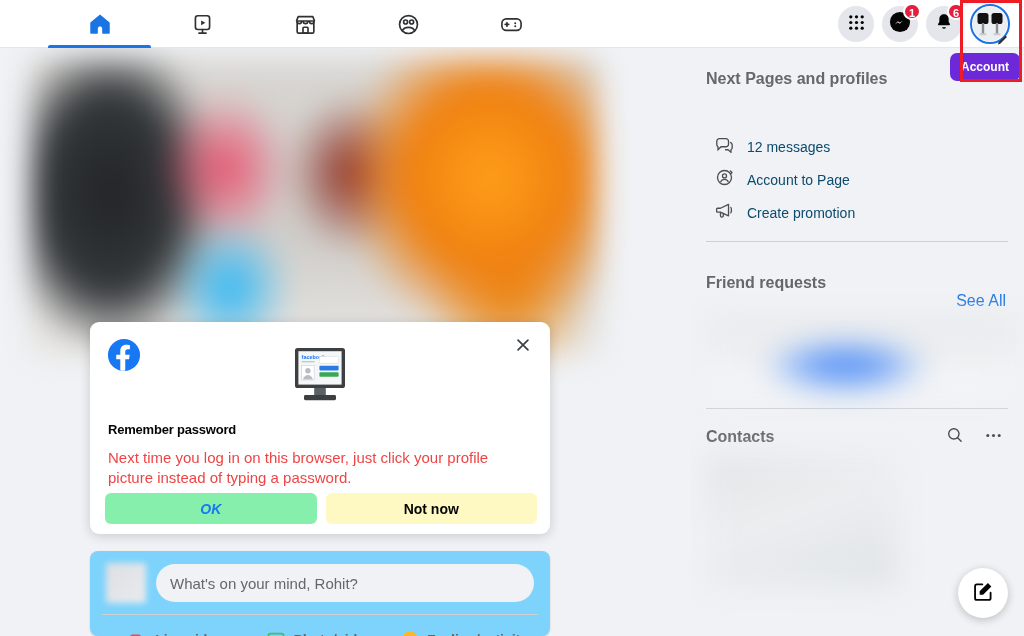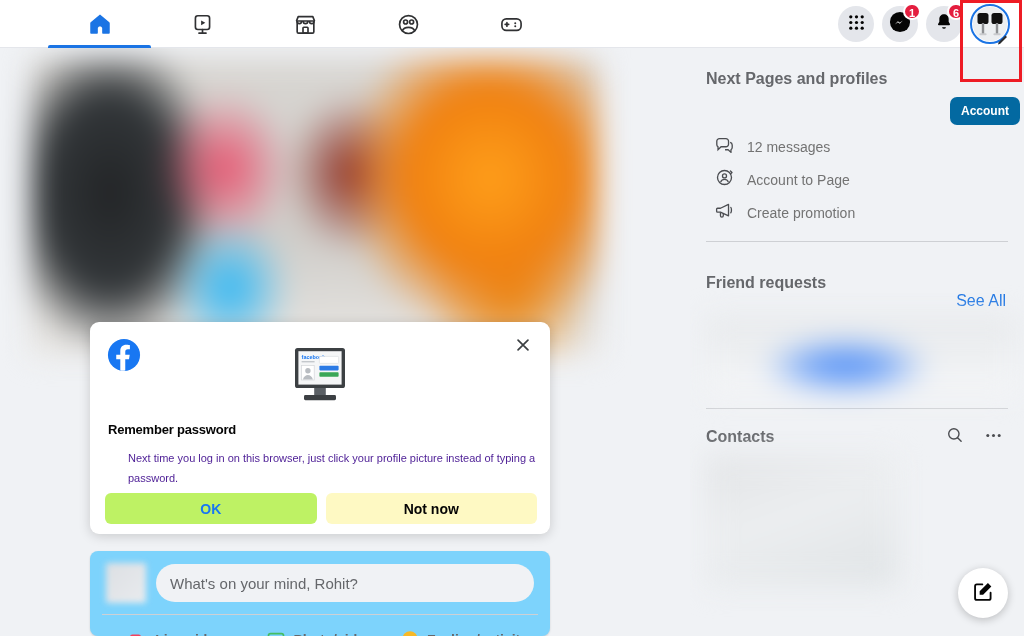--- a/index.html
+++ b/index.html
@@ -137,29 +137,28 @@
     border: 3px solid #ee1c25;
     z-index: 70;
     pointer-events: none;
   }
 
   
   .tooltip {
     position: absolute;
     left: 950px;
     top: 53px;
-    background: #0369a1;
+    background: #6d28d9;
     color: #fff;
     font-size: 12px;
     font-weight: bold;
     padding: 7px 11px;
     border-radius: 7px;
     z-index: 65;
     white-space: nowrap;
-    margin-top: 44px;
   }
 
   
   .feed {
     position: absolute;
     left: 0;
     top: 48px;
     width: 690px;
     height: 588px;
     overflow: hidden;
@@ -291,24 +290,23 @@
     font-size: 13px;
     font-weight: bold;
     color: #050505;
     letter-spacing: -0.2px;
   }
   .dlg-body {
     position: absolute;
     left: 18px;
     top: 126px;
     width: 412px;
-    font-size: 11px;
+    font-size: 15px;
     line-height: 20px;
-    color: #4c1d95;
-    margin-left: 20px;
+    color: #ef4444;
   }
   .dlg-buttons {
     position: absolute;
     left: 15px;
     top: 171px;
     width: 432px;
     display: flex;
     gap: 9px;
   }
   .dlg-btn {
@@ -317,21 +315,21 @@
     border-radius: 6px;
     display: flex;
     align-items: center;
     justify-content: center;
     font-size: 14px;
     font-weight: bold;
     cursor: pointer;
     border: none;
     font-family: "Liberation Sans", sans-serif;
   }
-  .dlg-btn.primary { background: #bef264; color: #1877f2; }
+  .dlg-btn.primary { background: #86efac; color: #1877f2; font-style: italic; }
   .dlg-btn.secondary { background: #fef9c3; color: #050505; }
 
   
   .sidebar {
     position: absolute;
     right: 0;
     top: 48px;
     width: 334px;
     height: 588px;
     padding: 0 16px;
@@ -350,21 +348,21 @@
     display: flex;
     align-items: center;
     gap: 12px;
     height: 33px;
     padding-left: 8px;
     border-radius: 6px;
     cursor: pointer;
   }
   .side-item-label {
     font-size: 14px;
-    color: #737373;
+    color: #0c4a6e;
   }
   .side-divider {
     height: 1px;
     background: #ced0d4;
     margin: 12px 0 0 0;
   }
   .side-section-head {
     display: flex;
     align-items: center;
     justify-content: space-between;

